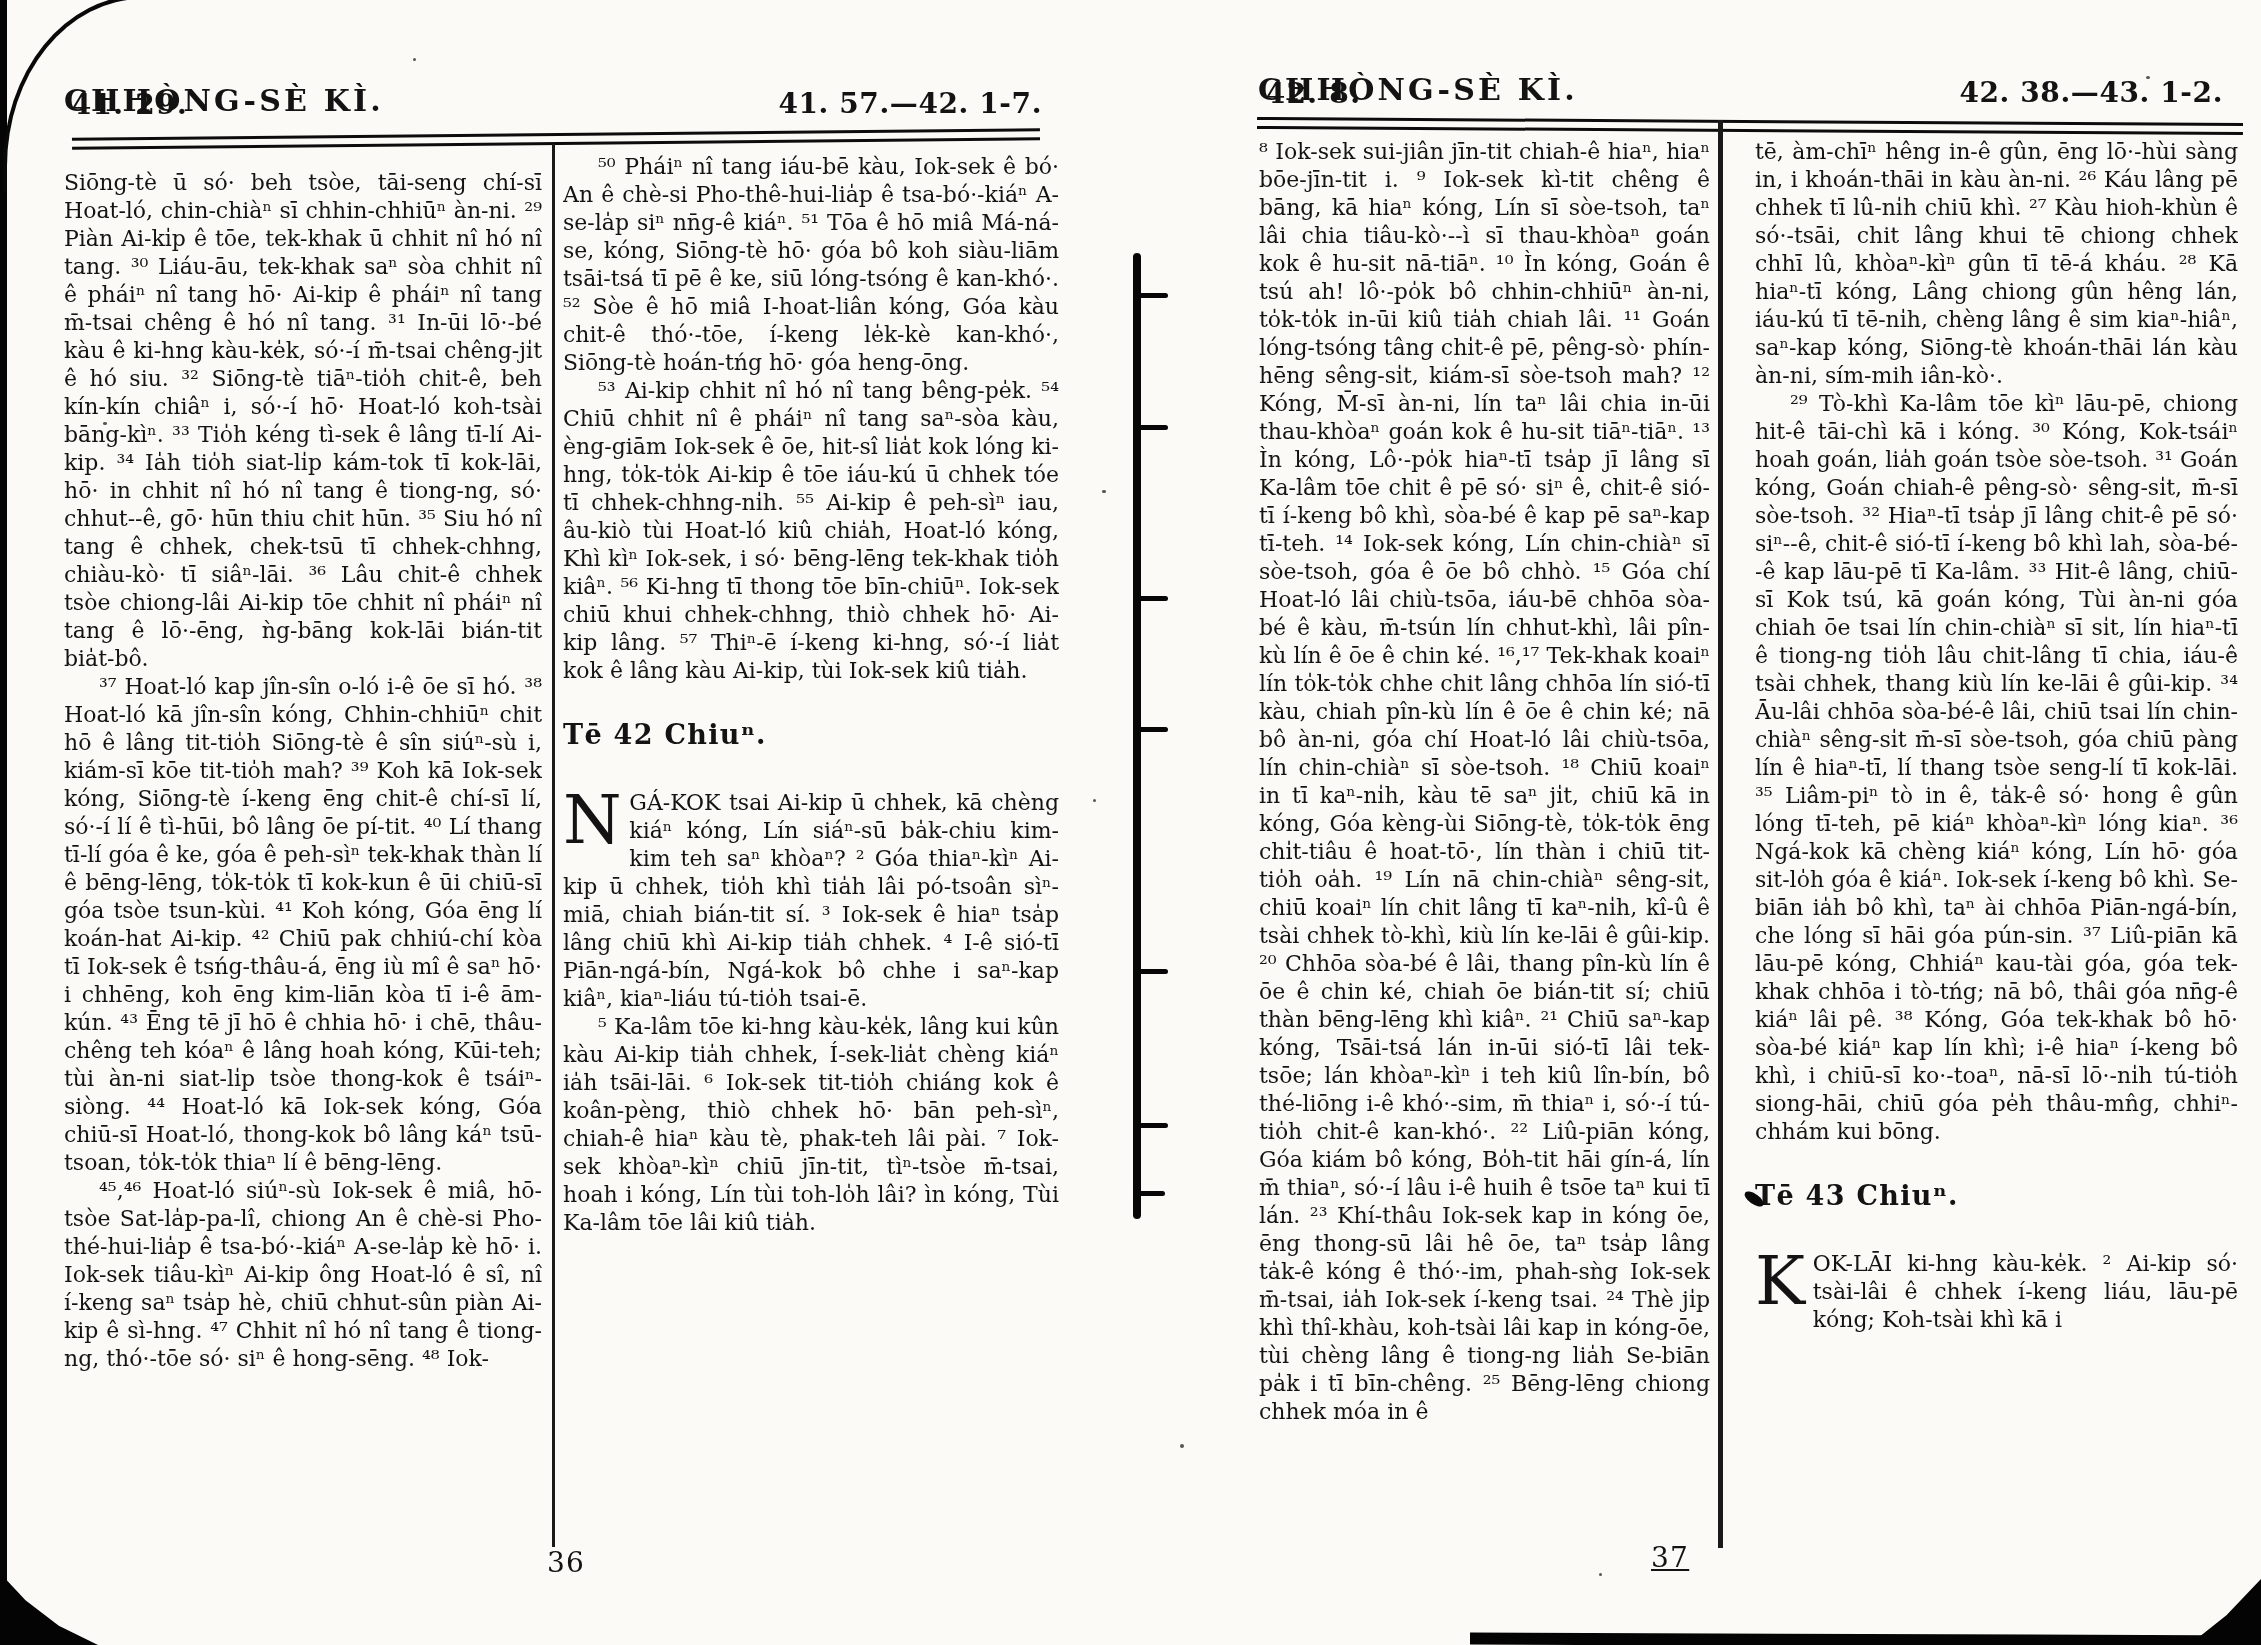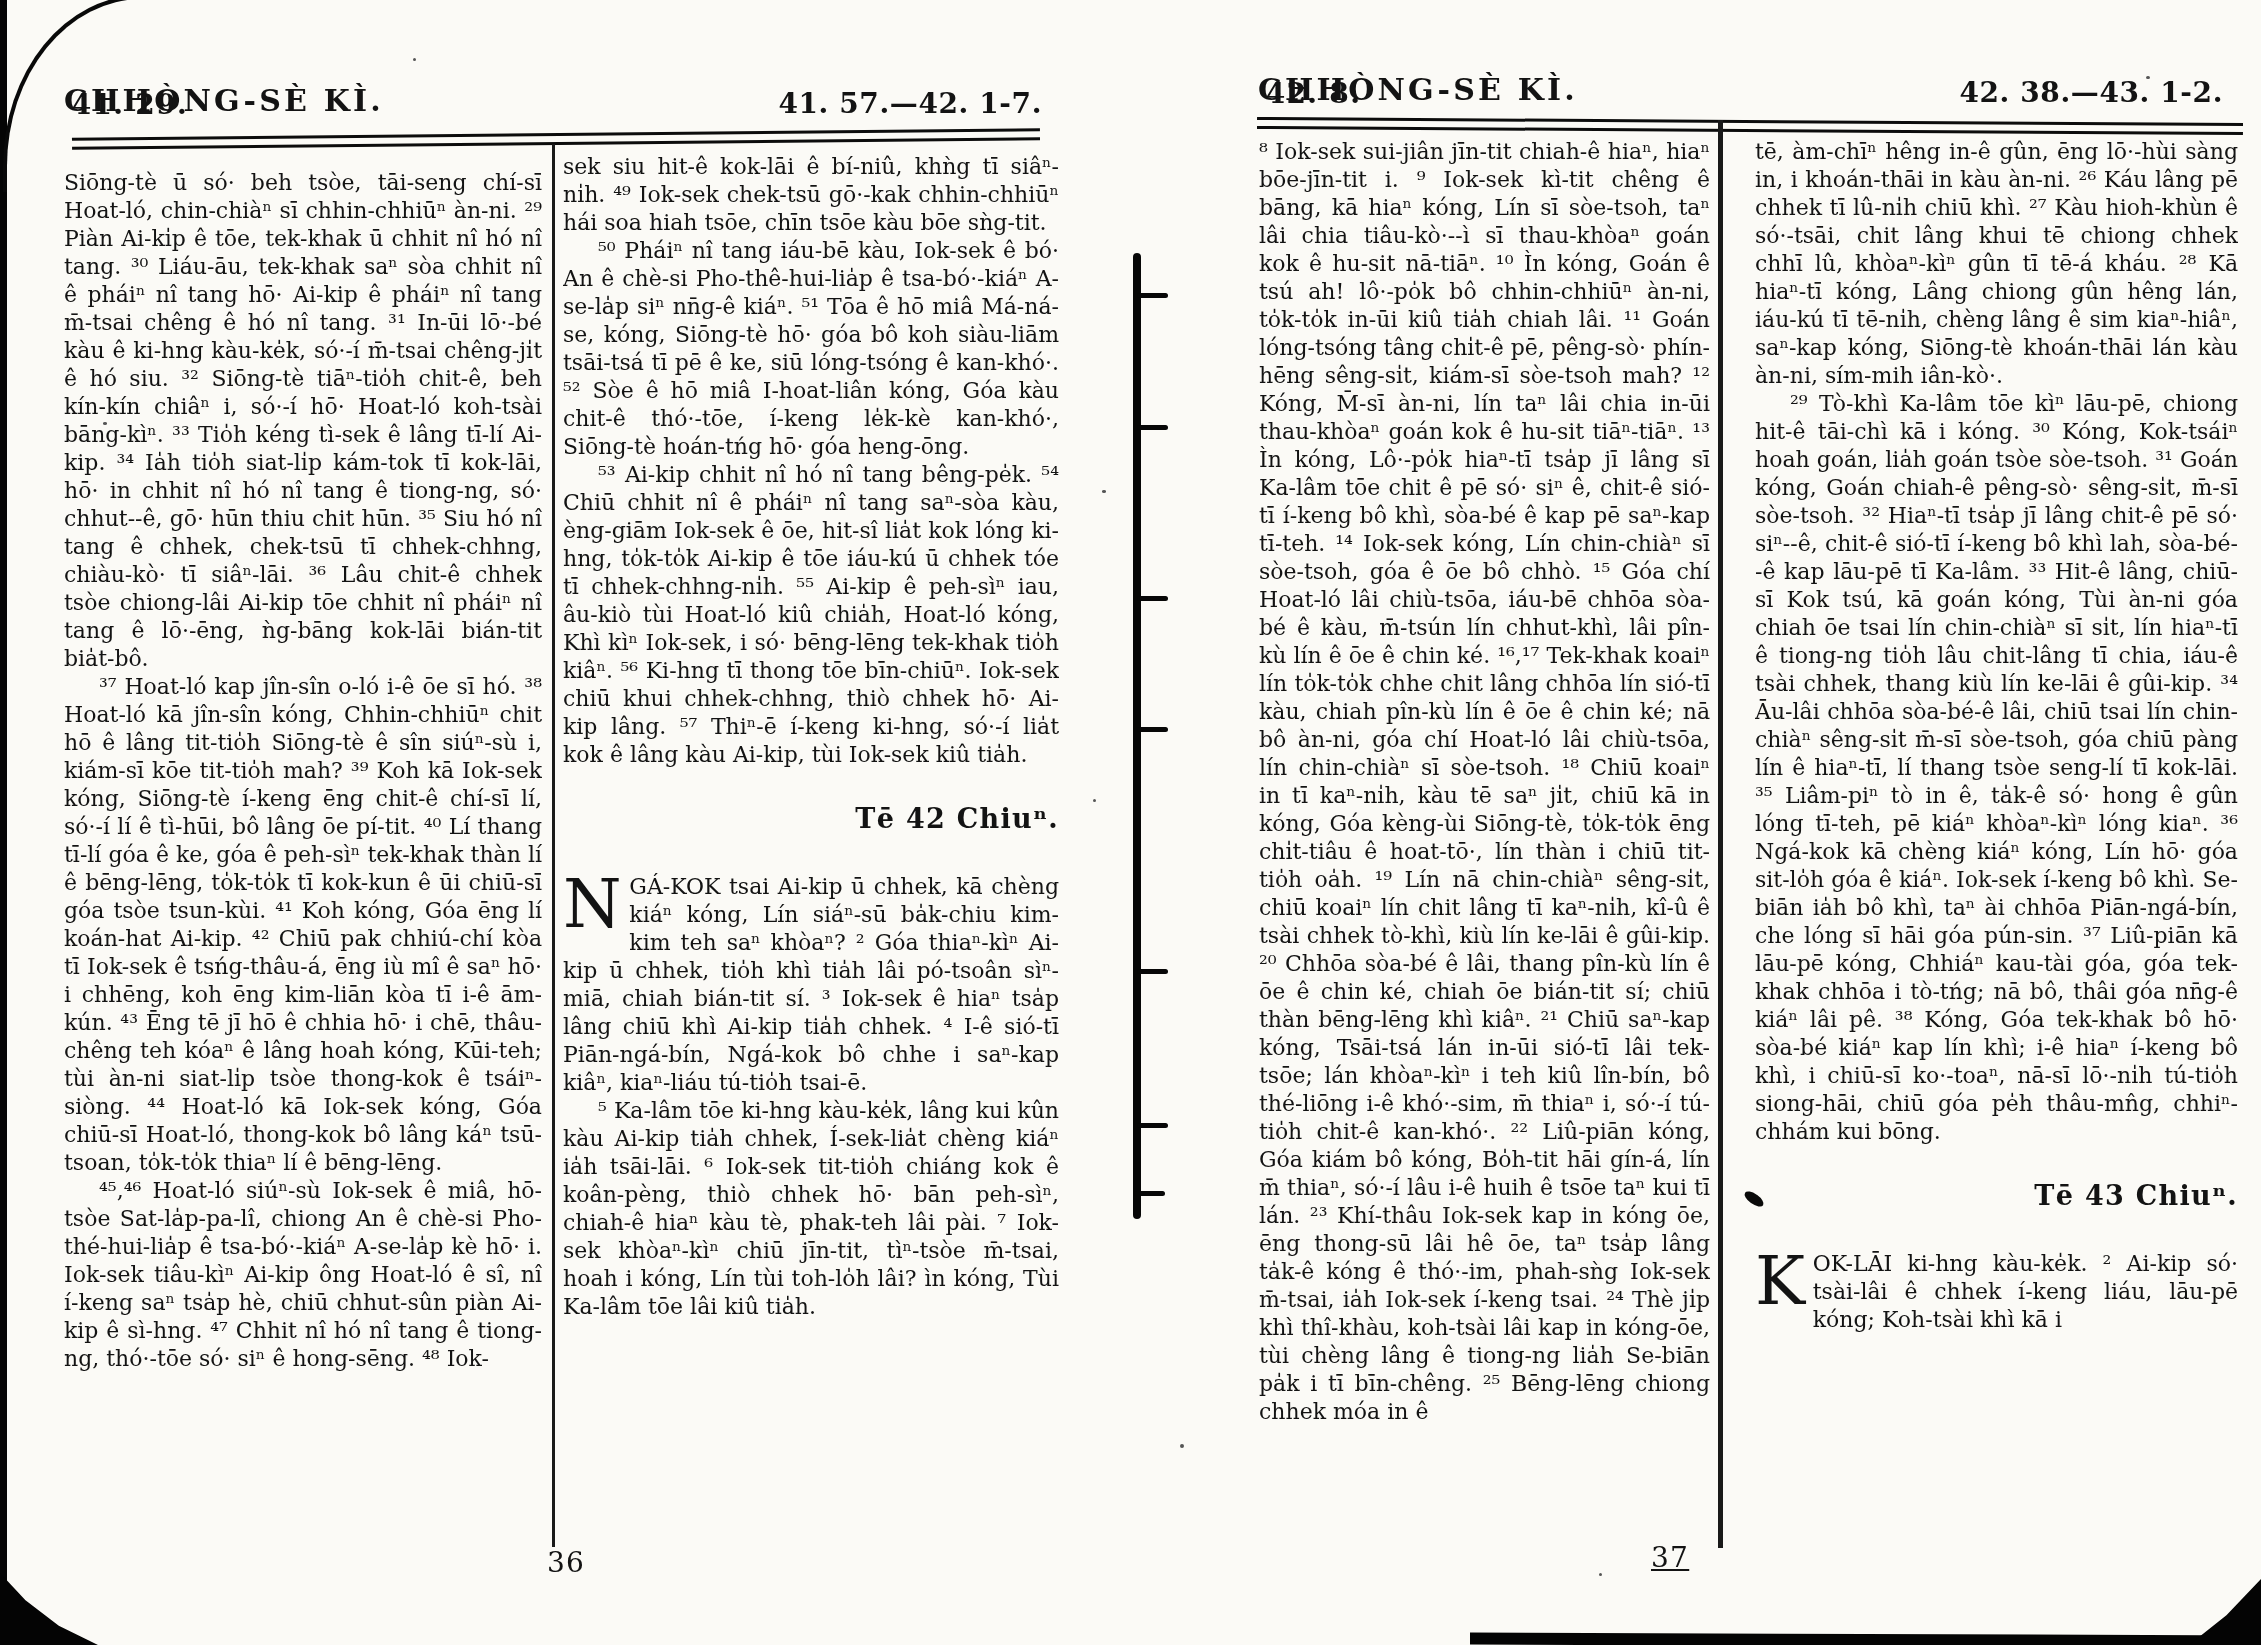--- a/index.html
+++ b/index.html
@@ -19,21 +19,21 @@
   .href-right{position:absolute;right:17px;top:3.9px;font-size:28px;font-weight:bold;letter-spacing:0.6px;}
   .dblrule{position:absolute;height:0;border-top:3.2px solid #0c0c0c;padding-top:6.4px;border-bottom:3.2px solid #0c0c0c;}
   
   .col{
     position:absolute;text-align:justify;
     font-size:22px;line-height:28px;
     height:1392px;overflow:hidden;
   }
   .para{margin:0;}
   .para.indent{text-indent:35px;}
-  .chap{text-align:right;font-size:27px;font-weight:bold;margin:36px 0 40px 0;letter-spacing:1.3px;}
+  .chap{text-align:left;font-size:27px;font-weight:bold;margin:36px 0 40px 0;letter-spacing:1.3px;}
   .drop-para{margin:0;}
   .dropcap{float:left;font-size:67px;line-height:54px;padding:3.9px 7.7px 0 0;}
   .divider{position:absolute;background:#191919;}
   .pgnum{position:absolute;font-size:28px;letter-spacing:1.3px;}
   
   .edge-left{position:absolute;left:0;top:0;width:7px;height:1645px;background:#050505;}
   .corner-arc{position:absolute;left:3.2px;top:-5.2px;width:151px;height:193px;
     border-top:4.5px solid #090909;border-left:4.5px solid #090909;border-top-left-radius:139px 171px;}
   .gutter{position:absolute;left:1133px;top:253px;width:8.4px;height:966px;background:#070707;border-radius:4.5px;}
   .gtick{position:absolute;width:31px;height:5.2px;background:#070707;border-radius:2.6px;}
@@ -62,21 +62,20 @@
         <p class="para">Siōng-tè ū só· beh tsòe, tāi-seng chí-sī Hoat-ló, chin-chiàⁿ sī chhin-chhiūⁿ àn-ni. ²⁹ Piàn Ai-ki̍p ê tōe, tek-khak ū chhit nî hó nî tang. ³⁰ Liáu-āu, tek-khak saⁿ sòa chhit nî ê pháiⁿ nî tang hō· Ai-kip ê pháiⁿ nî tang m̄-tsai chêng ê hó nî tang. ³¹ In-ūi lō·-bé kàu ê ki-hng kàu-ke̍k, só·-í m̄-tsai chêng-ji̍t ê hó siu. ³² Siōng-tè tiāⁿ-tio̍h chit-ê, beh kín-kín chiâⁿ i, só·-í hō· Hoat-ló koh-tsài bāng-kìⁿ. ³³ Tio̍h kéng tì-sek ê lâng tī-lí Ai-kip. ³⁴ Ia̍h tio̍h siat-li̍p kám-tok tī kok-lāi, hō· in chhit nî hó nî tang ê tiong-ng, só· chhut--ê, gō· hūn thiu chit hūn. ³⁵ Siu hó nî tang ê chhek, chek-tsū tī chhek-chhng, chiàu-kò· tī siâⁿ-lāi. ³⁶ Lâu chit-ê chhek tsòe chiong-lâi Ai-kip tōe chhit nî pháiⁿ nî tang ê lō·-ēng, ǹg-bāng kok-lāi bián-tit bia̍t-bô.</p>
         <p class="para indent">³⁷ Hoat-ló kap jîn-sîn o-ló i-ê ōe sī hó. ³⁸ Hoat-ló kā jîn-sîn kóng, Chhin-chhiūⁿ chit hō ê lâng tit-tio̍h Siōng-tè ê sîn siúⁿ-sù i, kiám-sī kōe tit-tio̍h mah? ³⁹ Koh kā Iok-sek kóng, Siōng-tè í-keng ēng chit-ê chí-sī lí, só·-í lí ê tì-hūi, bô lâng ōe pí-tit. ⁴⁰ Lí thang tī-lí góa ê ke, góa ê peh-sìⁿ tek-khak thàn lí ê bēng-lēng, to̍k-to̍k tī kok-kun ê ūi chiū-sī góa tsòe tsun-kùi. ⁴¹ Koh kóng, Góa ēng lí koán-hat Ai-kip. ⁴² Chiū pak chhiú-chí kòa tī Iok-sek ê tsńg-thâu-á, ēng iù mî ê saⁿ hō· i chhēng, koh ēng kim-liān kòa tī i-ê ām-kún. ⁴³ Ēng tē jī hō ê chhia hō· i chē, thâu-chêng teh kóaⁿ ê lâng hoah kóng, Kūi-teh; tùi àn-ni siat-li̍p tsòe thong-kok ê tsáiⁿ-siòng. ⁴⁴ Hoat-ló kā Iok-sek kóng, Góa chiū-sī Hoat-ló, thong-kok bô lâng káⁿ tsū-tsoan, to̍k-to̍k thiaⁿ lí ê bēng-lēng.</p>
         <p class="para indent">⁴⁵,⁴⁶ Hoat-ló siúⁿ-sù Iok-sek ê miâ, hō-tsòe Sat-la̍p-pa-lî, chiong An ê chè-si Pho-thé-hui-lia̍p ê tsa-bó·-kiáⁿ A-se-la̍p kè hō· i. Iok-sek tiâu-kìⁿ Ai-kip ông Hoat-ló ê sî, nî í-keng saⁿ tsa̍p hè, chiū chhut-sûn piàn Ai-kip ê sì-hng. ⁴⁷ Chhit nî hó nî tang ê tiong-ng, thó·-tōe só· siⁿ ê hong-sēng. ⁴⁸ Iok-</p>
       </div>
   </div>
 
   <div class="divider" style="left:552px;top:144px;width:2.6px;height:1403px;"></div>
 
   <div class="col" style="left:563px;top:153px;width:496px;">
     <div>
-        <p class="para">sek siu hit-ê kok-lāi ê bí-niû, khǹg tī siâⁿ-ni̍h. ⁴⁹ Iok-sek chek-tsū gō·-kak chhin-chhiūⁿ hái soa hiah tsōe, chīn tsōe kàu bōe sǹg-tit.</p>
         <p class="para indent">⁵⁰ Pháiⁿ nî tang iáu-bē kàu, Iok-sek ê bó· An ê chè-si Pho-thê-hui-lia̍p ê tsa-bó·-kiáⁿ A-se-la̍p siⁿ nn̄g-ê kiáⁿ. ⁵¹ Tōa ê hō miâ Má-ná-se, kóng, Siōng-tè hō· góa bô koh siàu-liām tsāi-tsá tī pē ê ke, siū lóng-tsóng ê kan-khó·. ⁵² Sòe ê hō miâ I-hoat-liân kóng, Góa kàu chit-ê thó·-tōe, í-keng le̍k-kè kan-khó·, Siōng-tè hoán-tńg hō· góa heng-ōng.</p>
         <p class="para indent">⁵³ Ai-kip chhit nî hó nî tang bêng-pe̍k. ⁵⁴ Chiū chhit nî ê pháiⁿ nî tang saⁿ-sòa kàu, èng-giām Iok-sek ê ōe, hit-sî lia̍t kok lóng ki-hng, to̍k-to̍k Ai-kip ê tōe iáu-kú ū chhek tóe tī chhek-chhng-ni̍h. ⁵⁵ Ai-kip ê peh-sìⁿ iau, âu-kiò tùi Hoat-ló kiû chia̍h, Hoat-ló kóng, Khì kìⁿ Iok-sek, i só· bēng-lēng tek-khak tio̍h kiâⁿ. ⁵⁶ Ki-hng tī thong tōe bīn-chiūⁿ. Iok-sek chiū khui chhek-chhng, thiò chhek hō· Ai-kip lâng. ⁵⁷ Thiⁿ-ē í-keng ki-hng, só·-í lia̍t kok ê lâng kàu Ai-kip, tùi Iok-sek kiû tia̍h.</p>
       </div>
     <h3 class="chap">Tē 42 Chiuⁿ.</h3>
     <p class="para drop-para"><span class="dropcap">N</span>GÁ-KOK tsai Ai-kip ū chhek, kā chèng kiáⁿ kóng, Lín siáⁿ-sū ba̍k-chiu kim-kim teh saⁿ khòaⁿ? ² Góa thiaⁿ-kìⁿ Ai-kip ū chhek, tio̍h khì tia̍h lâi pó-tsoân sìⁿ-miā, chiah bián-tit sí. ³ Iok-sek ê hiaⁿ tsa̍p lâng chiū khì Ai-kip tia̍h chhek. ⁴ I-ê sió-tī Piān-ngá-bín, Ngá-kok bô chhe i saⁿ-kap kiâⁿ, kiaⁿ-liáu tú-tio̍h tsai-ē.</p>
     <div>
         <p class="para indent">⁵ Ka-lâm tōe ki-hng kàu-ke̍k, lâng kui kûn kàu Ai-kip tia̍h chhek, Í-sek-lia̍t chèng kiáⁿ ia̍h tsāi-lāi. ⁶ Iok-sek tit-tio̍h chiáng kok ê koân-pèng, thiò chhek hō· bān peh-sìⁿ, chiah-ê hiaⁿ kàu tè, phak-teh lâi pài. ⁷ Iok-sek khòaⁿ-kìⁿ chiū jīn-tit, tìⁿ-tsòe m̄-tsai, hoah i kóng, Lín tùi toh-lo̍h lâi? ìn kóng, Tùi Ka-lâm tōe lâi kiû tia̍h.</p>
       </div>
   </div>
 

